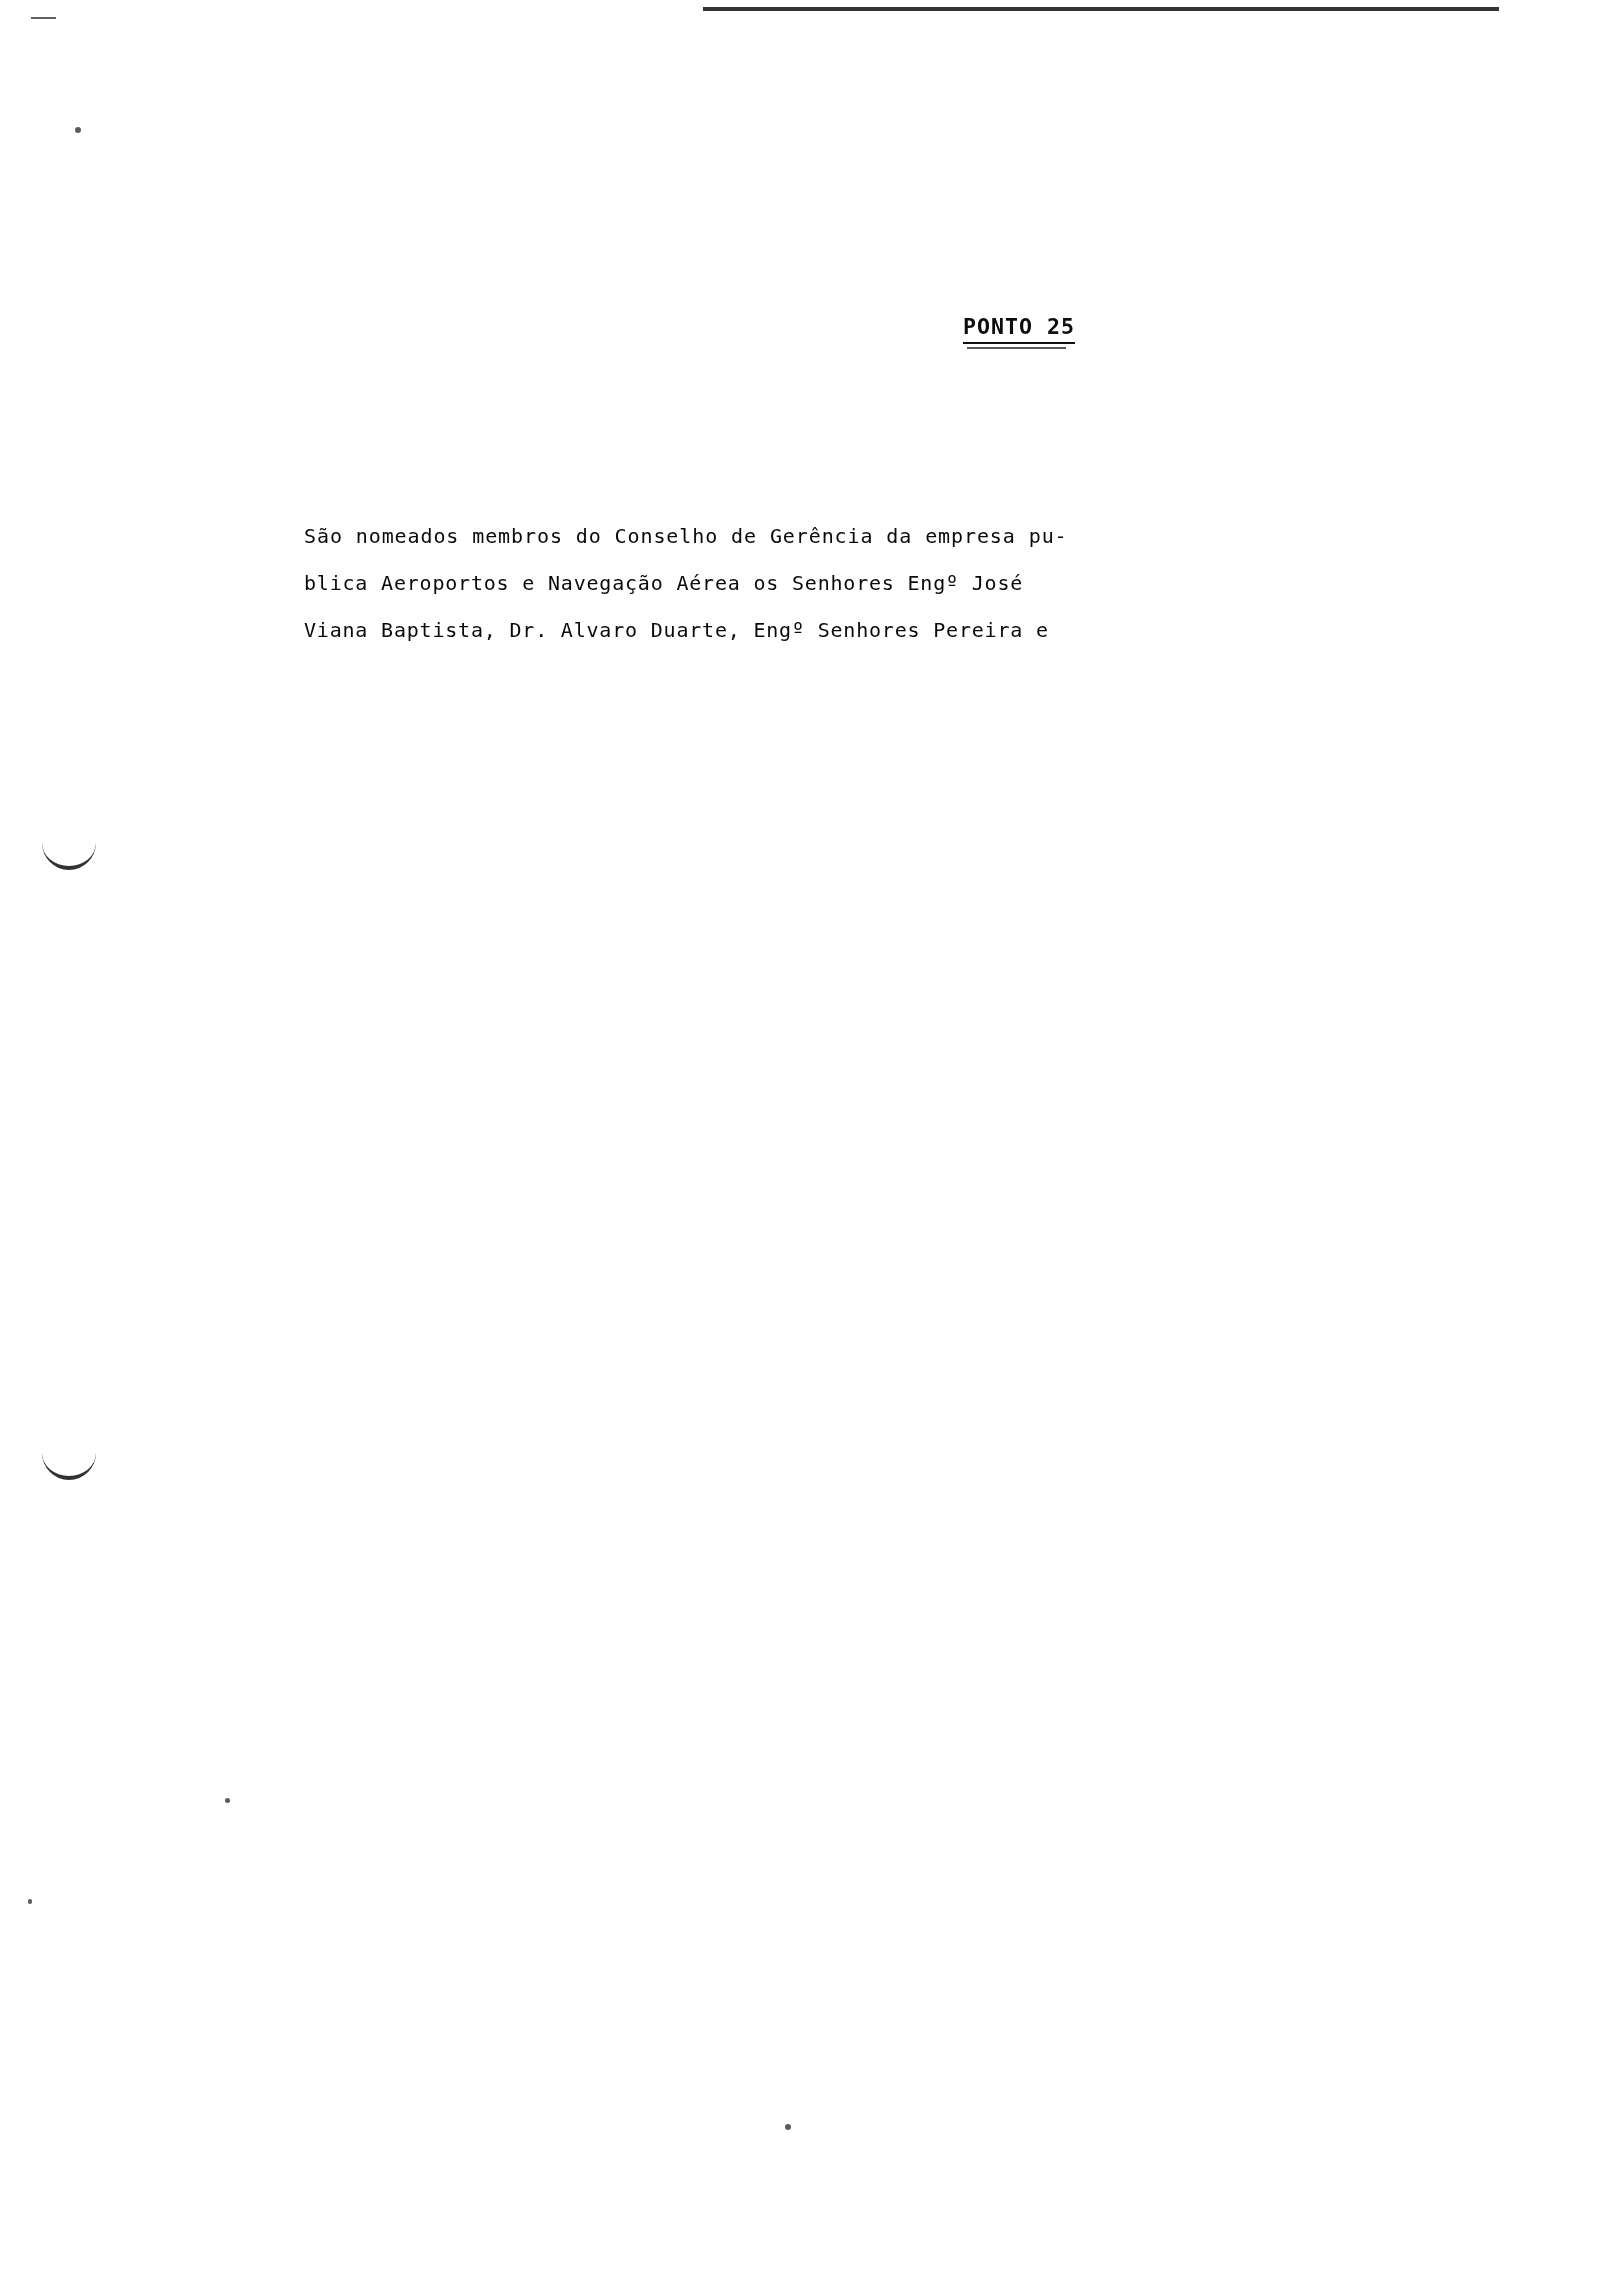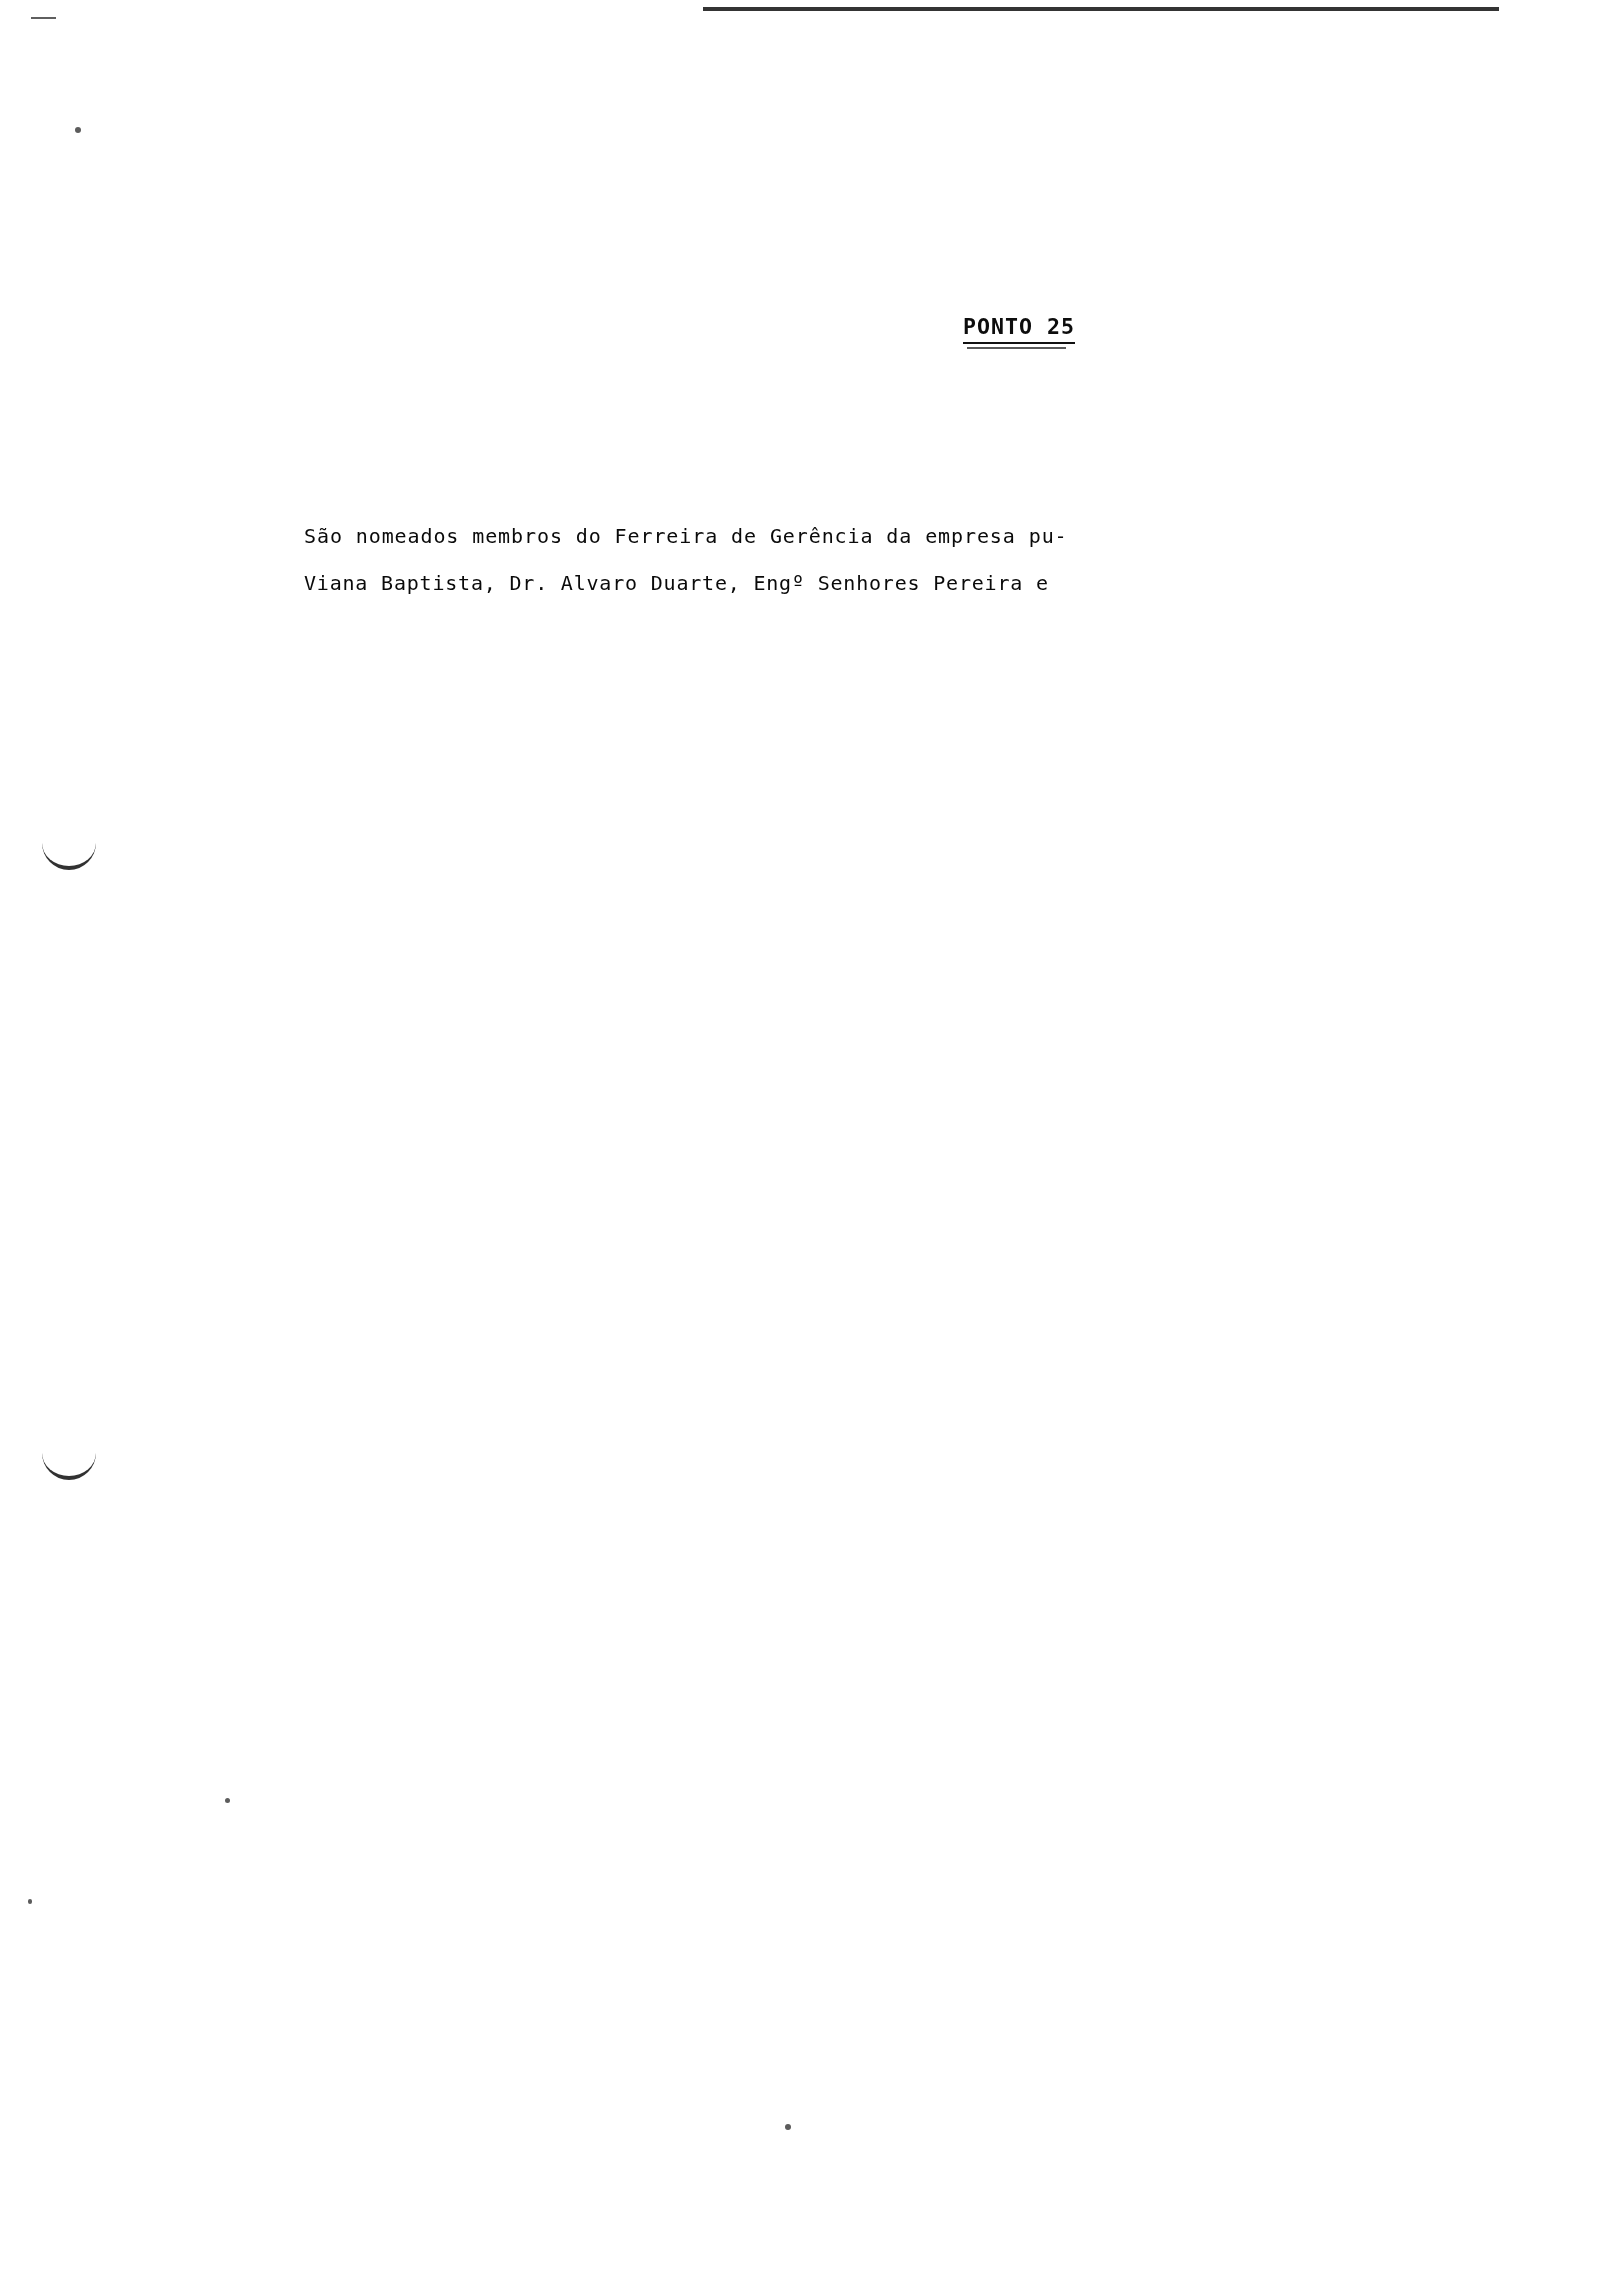--- a/index.html
+++ b/index.html
@@ -123,18 +123,19 @@
   <div class="arc-mark arc-mark-1"></div>
   <div class="arc-mark arc-mark-2"></div>
 
   <div class="doc-heading">
     <span>PONTO 25</span>
     <span class="heading-rule"></span>
     <span class="heading-rule-2"></span>
   </div>
 
   <div class="body-block">
-    <div class="body-line line-1">São nomeados membros do Ferreira de Gerência da empresa pu-</div>
+    <div class="body-line line-1">São nomeados membros do Conselho de Gerência da empresa pu-</div>
+    <div class="body-line line-2">blica Aeroportos e Navegação Aérea os Senhores Engº José</div>
     <div class="body-line line-3">Viana Baptista, Dr. Alvaro Duarte, Engº Senhores Pereira e</div>
   </div>
 
 </div>
 
 
 </body></html>

